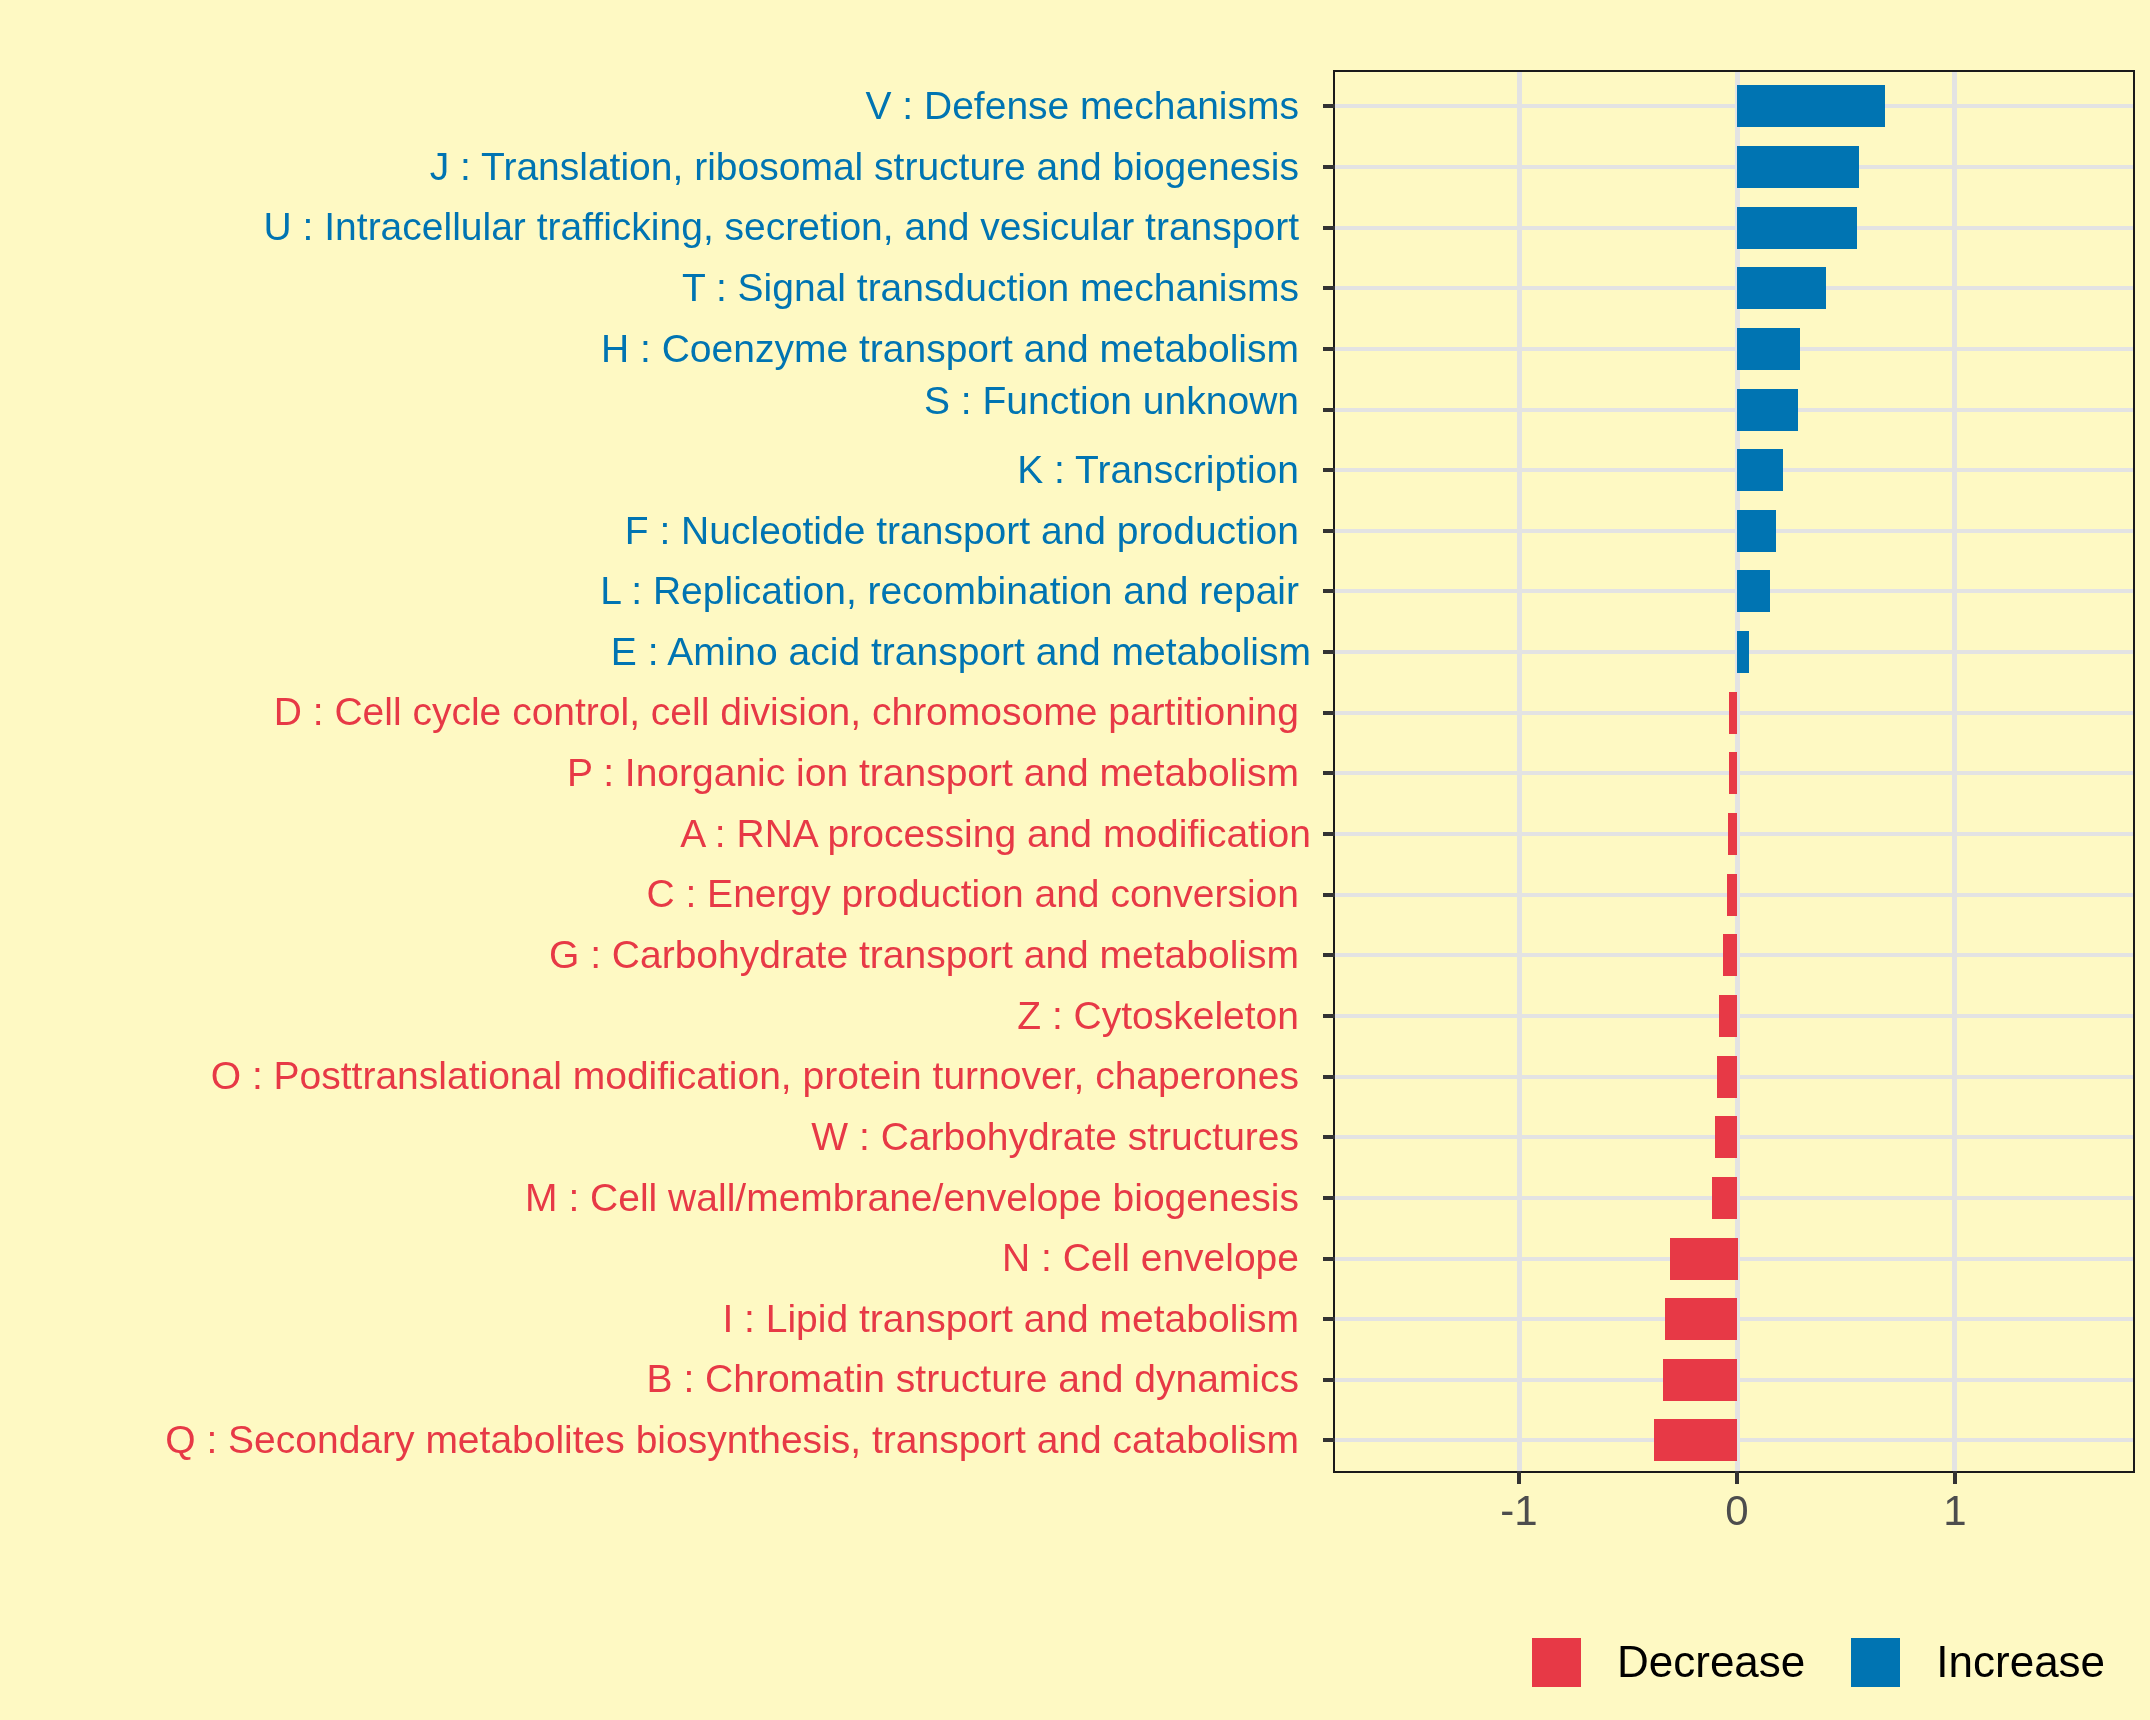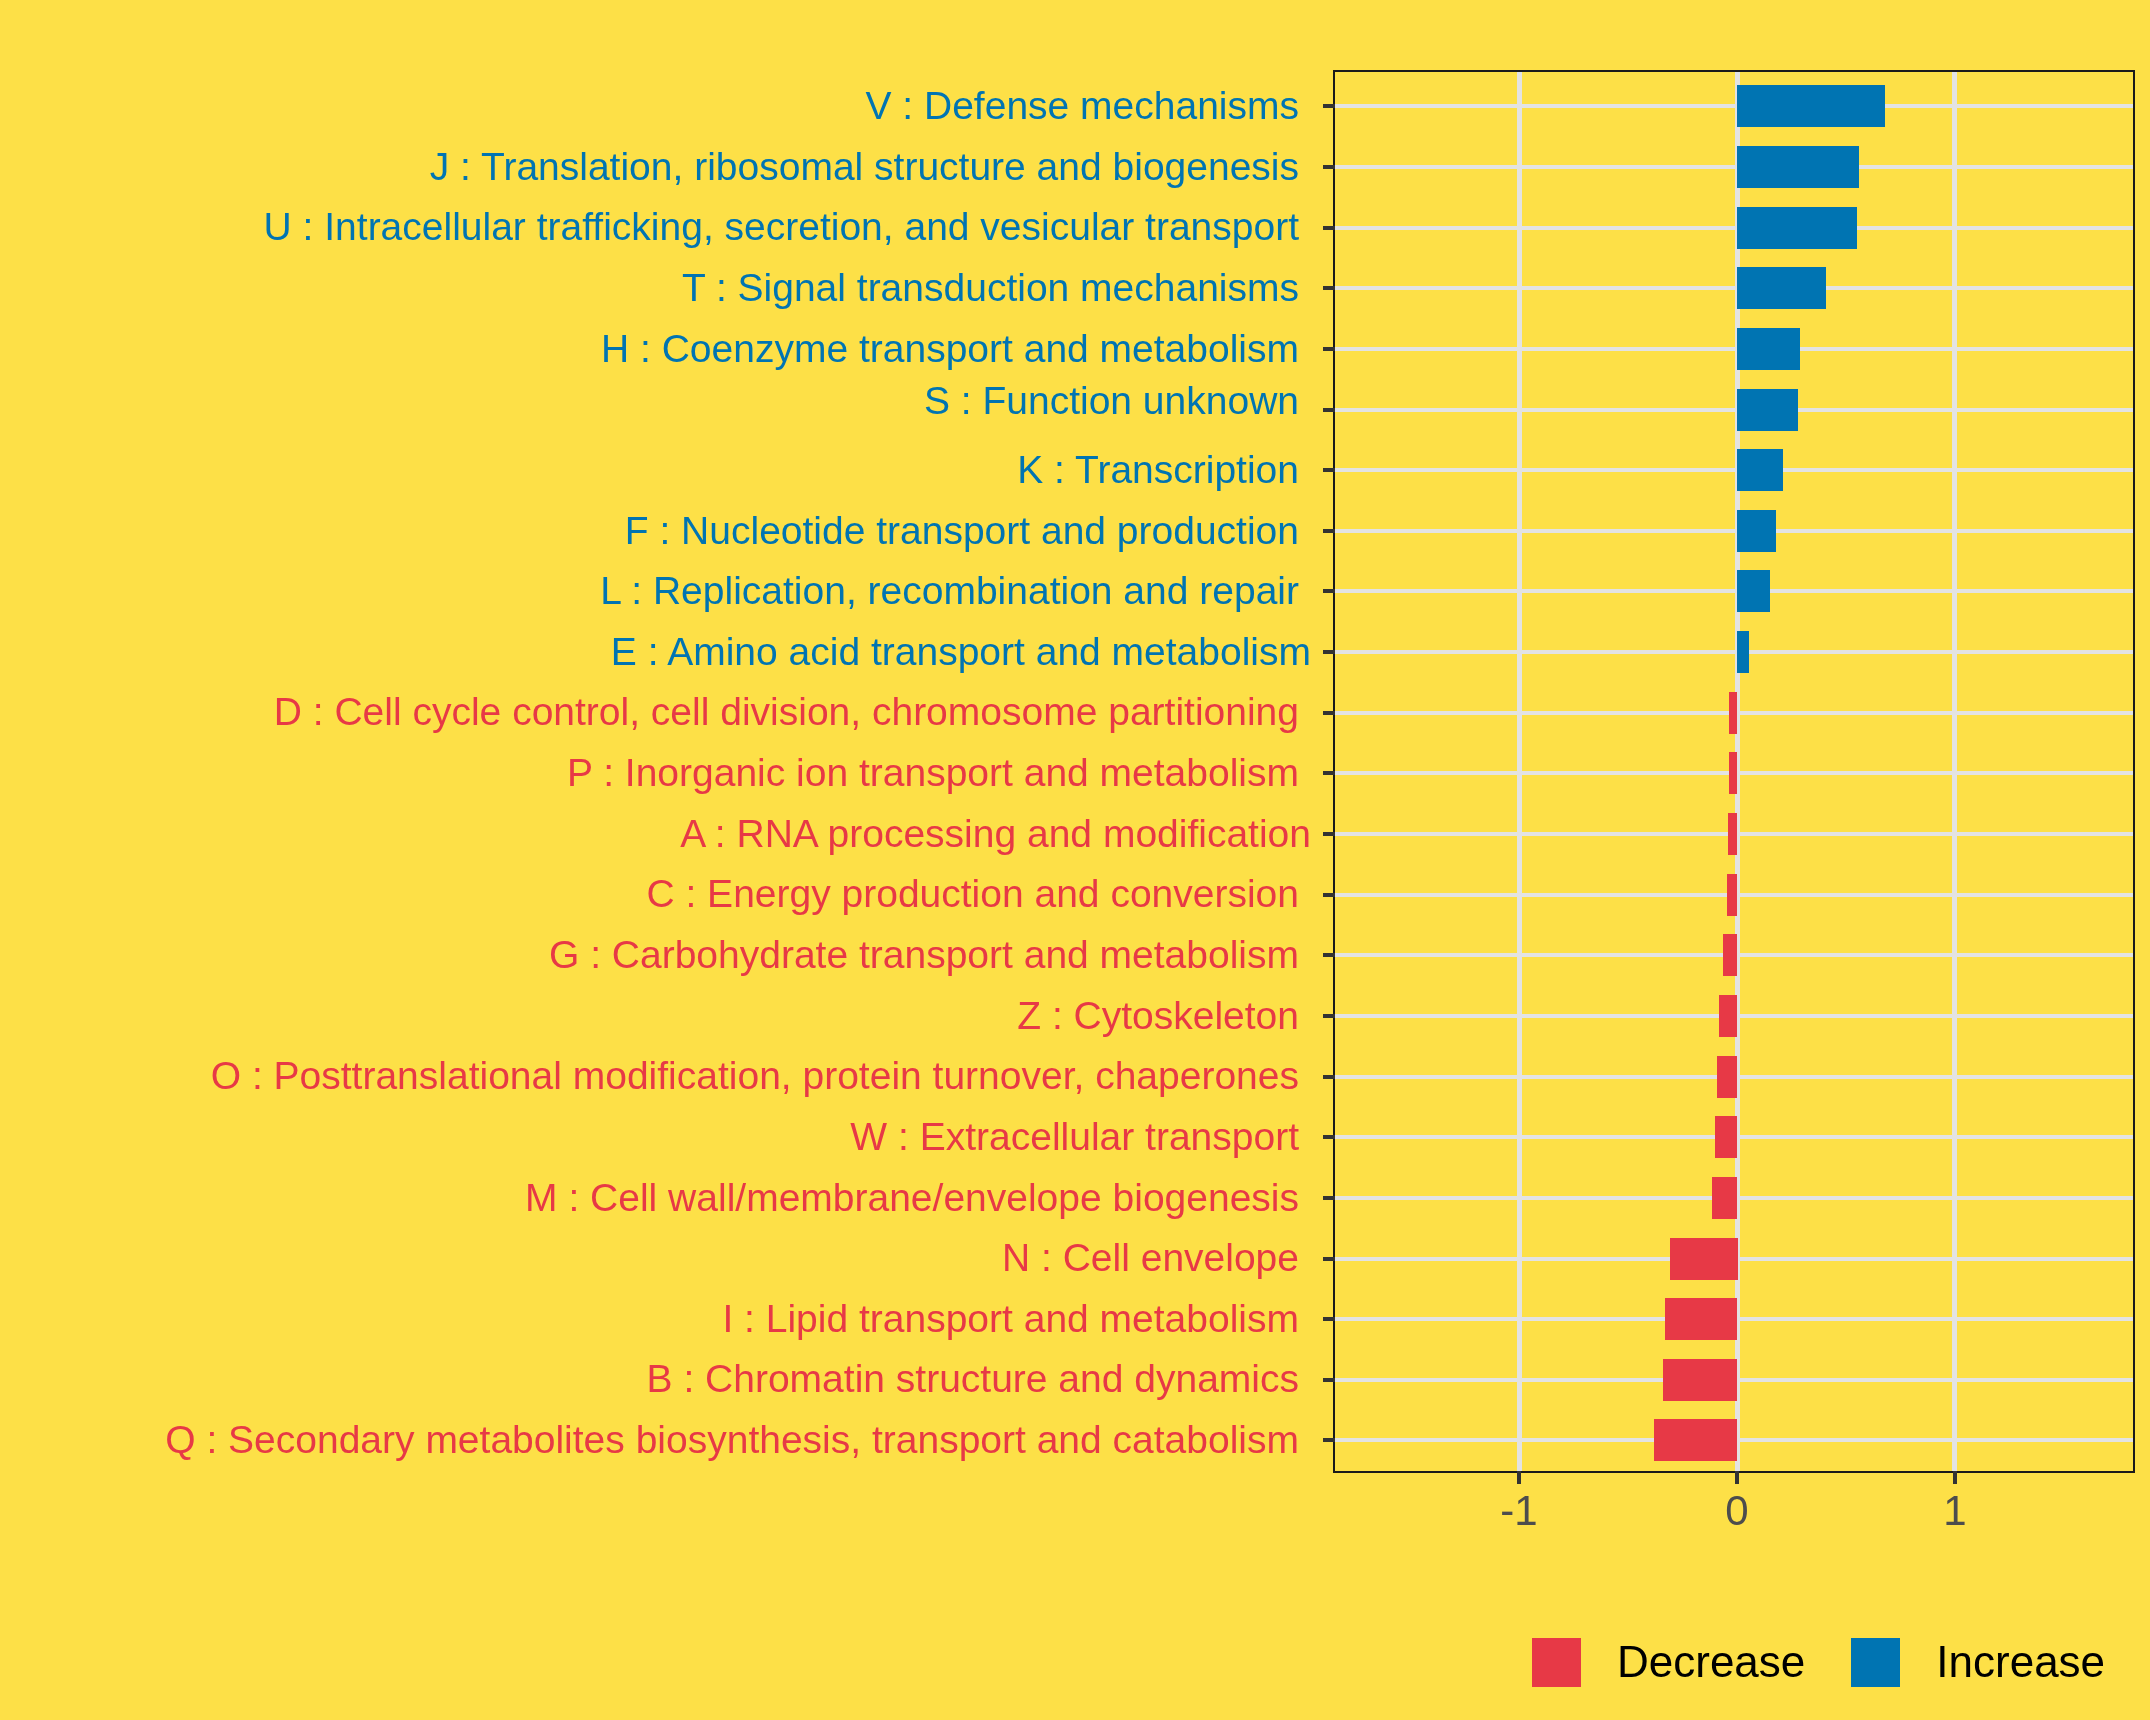--- a/index.html
+++ b/index.html
@@ -1,16 +1,16 @@
 <!DOCTYPE html>
 <html style="font-size:11.5px"><head>
 <meta charset="utf-8">
 <style>
   html,body{margin:0;padding:0;background:#ffffff;}
-  .stage{position:relative;width:2151px;height:1721px;background:#fde047;
+  .stage{position:relative;width:2151px;height:1721px;background:#fef9c3;
          font-family:"Liberation Sans", sans-serif;overflow:hidden;}
   .panel-border{position:absolute;border:2.9px solid #1a1a1a;box-sizing:border-box;background:transparent;}
   .gridline-h{position:absolute;background:#e3e3e3;height:3.6px;}
   .gridline-v{position:absolute;background:#e3e3e3;width:5px;}
   .bar{position:absolute;}
   .cat-label{position:absolute;text-align:right;font-size:39px;line-height:50px;white-space:nowrap;}
   .ytick{position:absolute;background:#333333;width:11.5px;height:3.6px;}
   .xtick{position:absolute;background:#333333;width:3.6px;height:13px;}
   .xtick-label{position:absolute;width:158px;text-align:center;font-size:42px;color:#4d4d4d;}
   .xlabel{position:absolute;font-size:53px;font-weight:bold;color:#000000;width:430px;text-align:center;}
@@ -106,21 +106,21 @@
       <div class="cat-label" style="left: 12px; width: 1299px; top: 809px; color: rgb(231, 57, 70);">A : RNA processing and modification</div>
       <div class="ytick" style="left: 1323px; top: 893px;"></div>
       <div class="cat-label" style="left: 0px; width: 1299px; top: 869px; color: rgb(231, 57, 70);">C : Energy production and conversion</div>
       <div class="ytick" style="left: 1323px; top: 953px;"></div>
       <div class="cat-label" style="left: 0px; width: 1299px; top: 930px; color: rgb(231, 57, 70);">G : Carbohydrate transport and metabolism</div>
       <div class="ytick" style="left: 1323px; top: 1014px;"></div>
       <div class="cat-label" style="left: 0px; width: 1299px; top: 991px; color: rgb(231, 57, 70);">Z : Cytoskeleton</div>
       <div class="ytick" style="left: 1323px; top: 1075px;"></div>
       <div class="cat-label" style="left: 0px; width: 1299px; top: 1051px; color: rgb(231, 57, 70);">O : Posttranslational modification, protein turnover, chaperones</div>
       <div class="ytick" style="left: 1323px; top: 1135px;"></div>
-      <div class="cat-label" style="left: 0px; width: 1299px; top: 1112px; color: rgb(231, 57, 70);">W : Extracellular transport</div>
+      <div class="cat-label" style="left: 0px; width: 1299px; top: 1112px; color: rgb(231, 57, 70);">W : Carbohydrate structures</div>
       <div class="ytick" style="left: 1323px; top: 1196px;"></div>
       <div class="cat-label" style="left: 0px; width: 1299px; top: 1173px; color: rgb(231, 57, 70);">M : Cell wall/membrane/envelope biogenesis</div>
       <div class="ytick" style="left: 1323px; top: 1257px;"></div>
       <div class="cat-label" style="left: 0px; width: 1299px; top: 1233px; color: rgb(231, 57, 70);">N : Cell envelope</div>
       <div class="ytick" style="left: 1323px; top: 1317px;"></div>
       <div class="cat-label" style="left: 0px; width: 1299px; top: 1294px; color: rgb(231, 57, 70);">I : Lipid transport and metabolism</div>
       <div class="ytick" style="left: 1323px; top: 1378px;"></div>
       <div class="cat-label" style="left: 0px; width: 1299px; top: 1354px; color: rgb(231, 57, 70);">B : Chromatin structure and dynamics</div>
       <div class="ytick" style="left: 1323px; top: 1438px;"></div>
       <div class="cat-label" style="left: 0px; width: 1299px; top: 1415px; color: rgb(231, 57, 70);">Q : Secondary metabolites biosynthesis, transport and catabolism</div>

